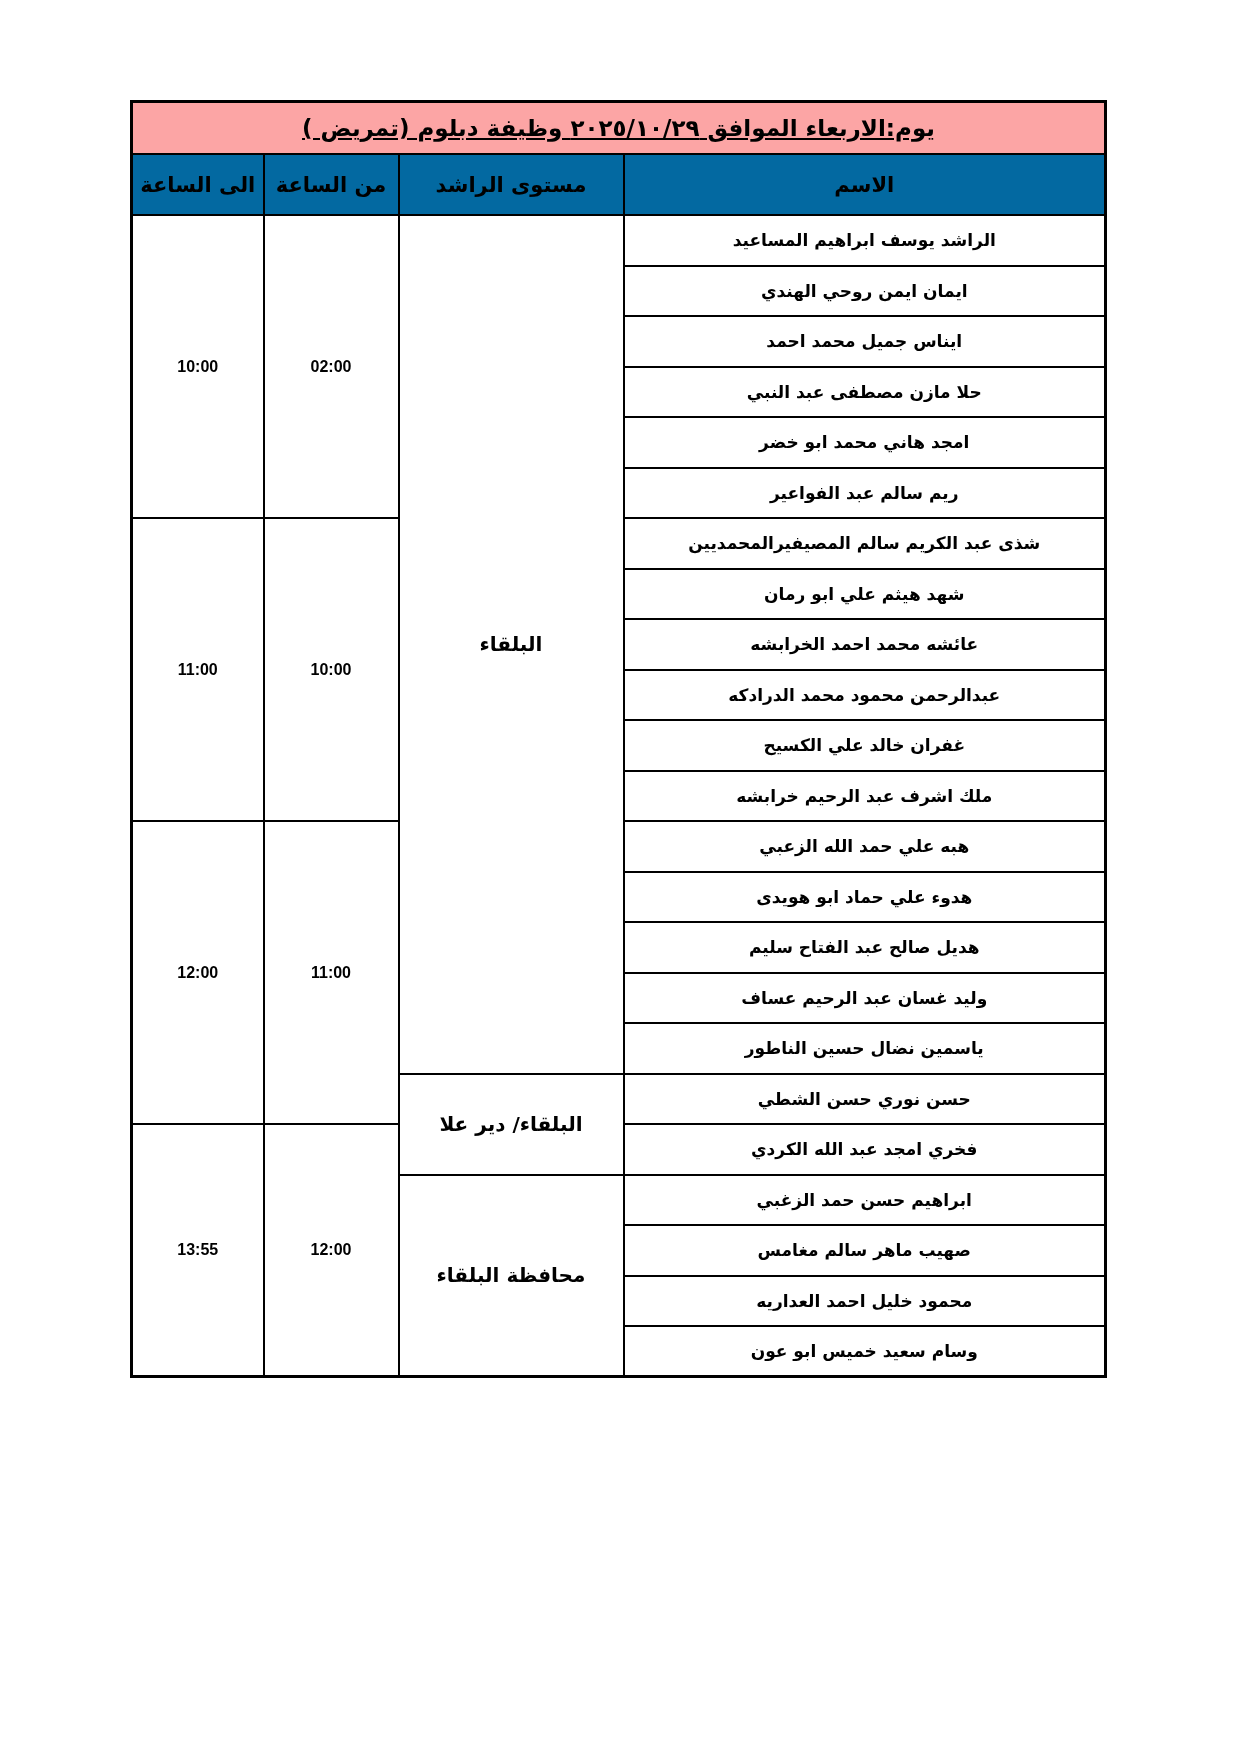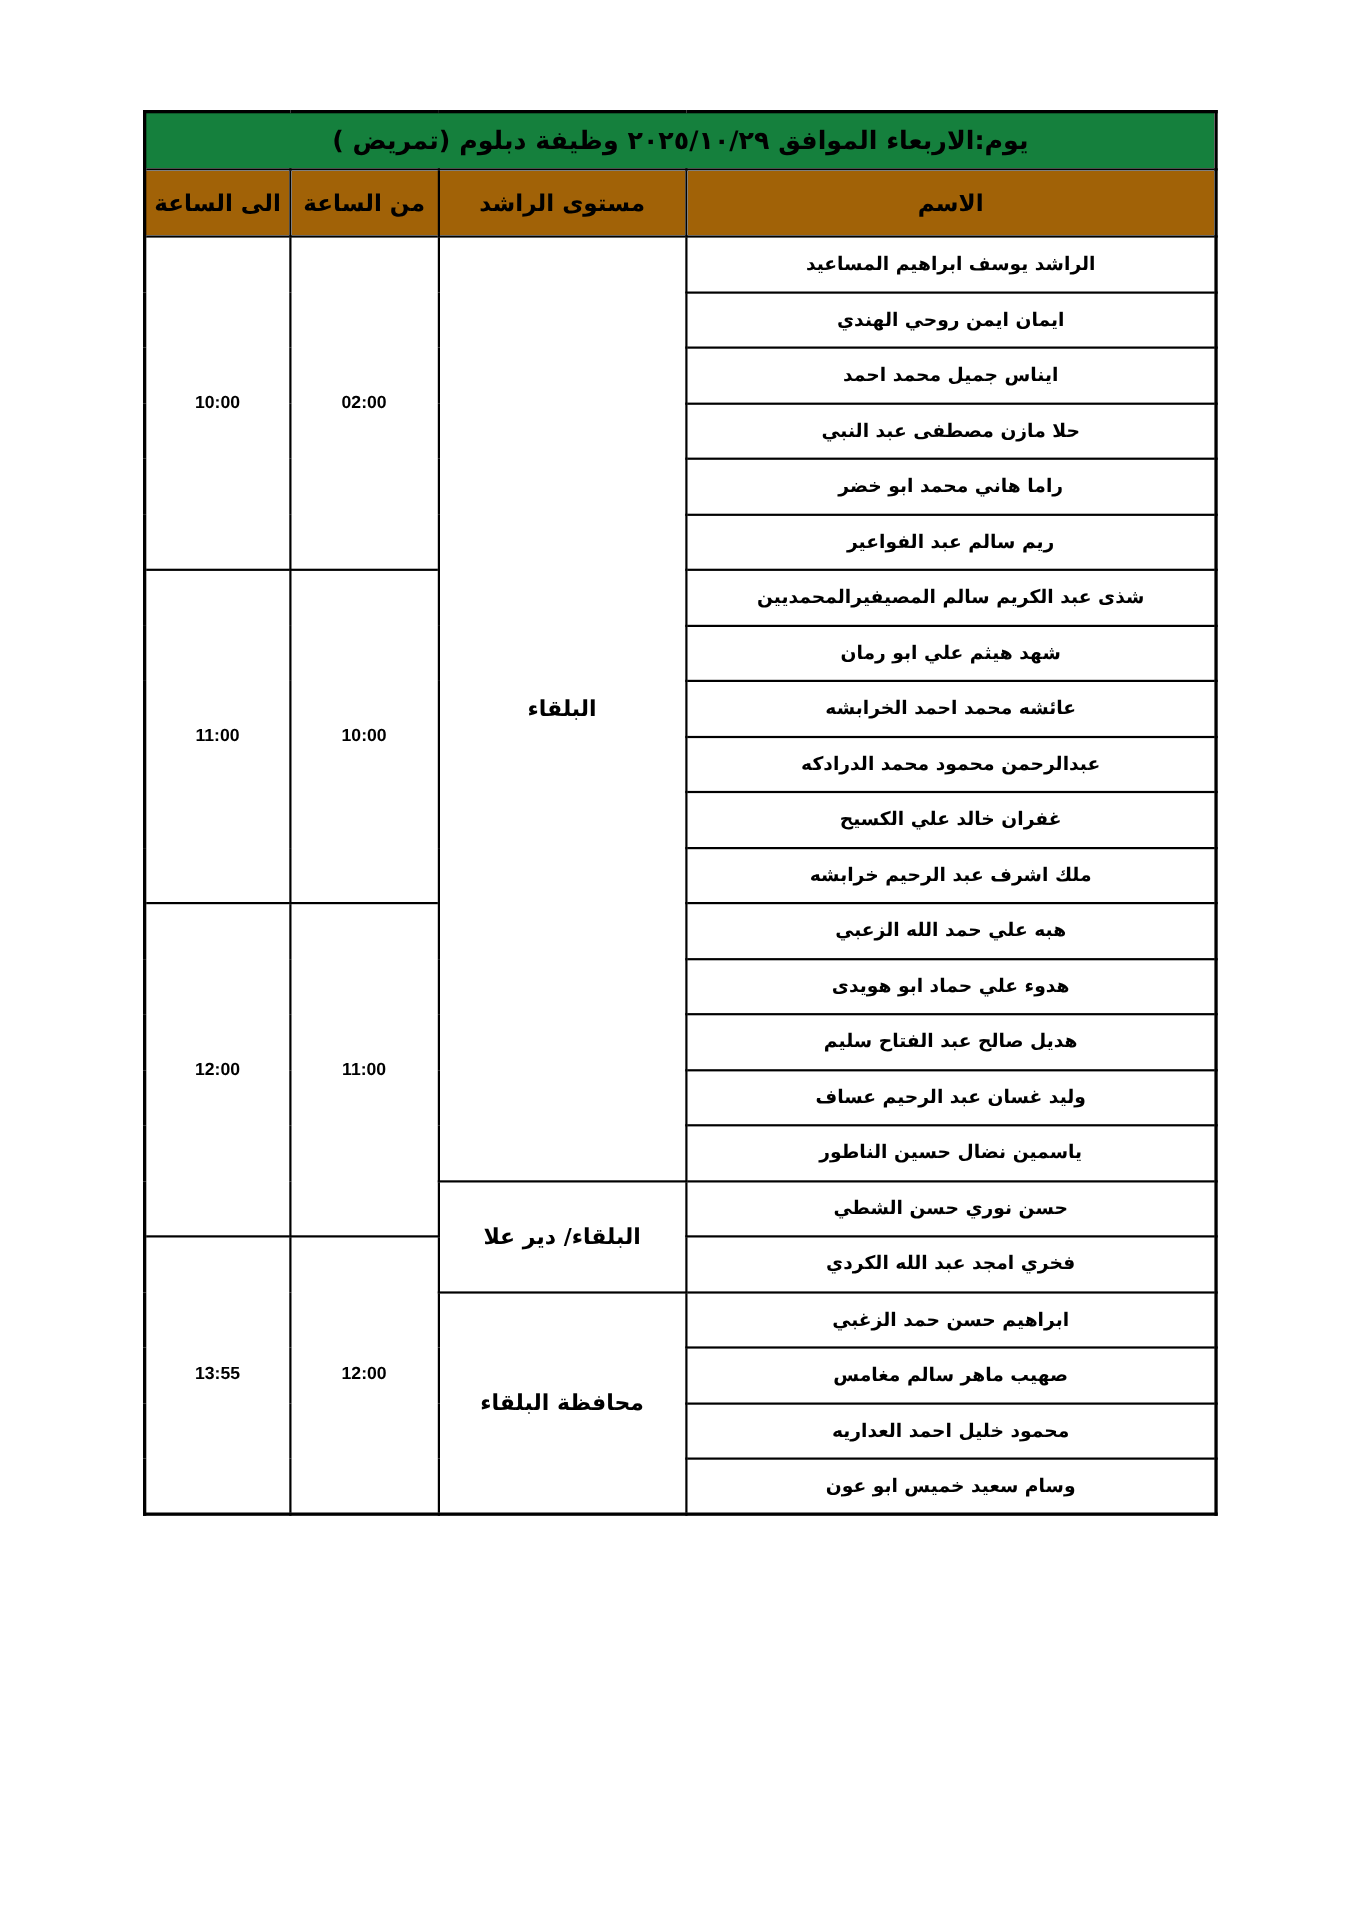--- a/index.html
+++ b/index.html
@@ -26,27 +26,28 @@
     border: 3px solid #000000;
   }
   table.schedule td {
     border: 2px solid #000000;
     vertical-align: middle;
     text-align: center;
     padding: 0 4px;
     overflow: hidden;
   }
   td.title-cell {
-    background: #15803d;
+    background: #fca5a5;
     height: 50px;
     font-size: 23px;
     font-weight: bold;
+    text-decoration: underline;
   }
   td.head-cell {
-    background: #a16207;
+    background: #0369a1;
     height: 59px;
     font-size: 21px;
     font-weight: bold;
   }
   tr.data-row { height: 50.5px; }
   td.name-cell {
     font-size: 17px;
     font-weight: bold;
     white-space: nowrap;
   }
@@ -93,21 +94,21 @@
       <tr class="data-row">
         <td class="name-cell">ايمان ايمن روحي الهندي</td>
       </tr>
       <tr class="data-row">
         <td class="name-cell">ايناس جميل محمد احمد</td>
       </tr>
       <tr class="data-row">
         <td class="name-cell">حلا مازن مصطفى عبد النبي</td>
       </tr>
       <tr class="data-row">
-        <td class="name-cell">راما هاني محمد ابو خضر</td>
+        <td class="name-cell">امجد هاني محمد ابو خضر</td>
       </tr>
       <tr class="data-row">
         <td class="name-cell">ريم سالم عبد الفواعير</td>
       </tr>
 
       <tr class="data-row">
         <td class="name-cell">شذى عبد الكريم سالم المصيفيرالمحمديين</td>
         <td class="time-cell" rowspan="6">10:00</td>
         <td class="time-cell" rowspan="6">11:00</td>
       </tr>

